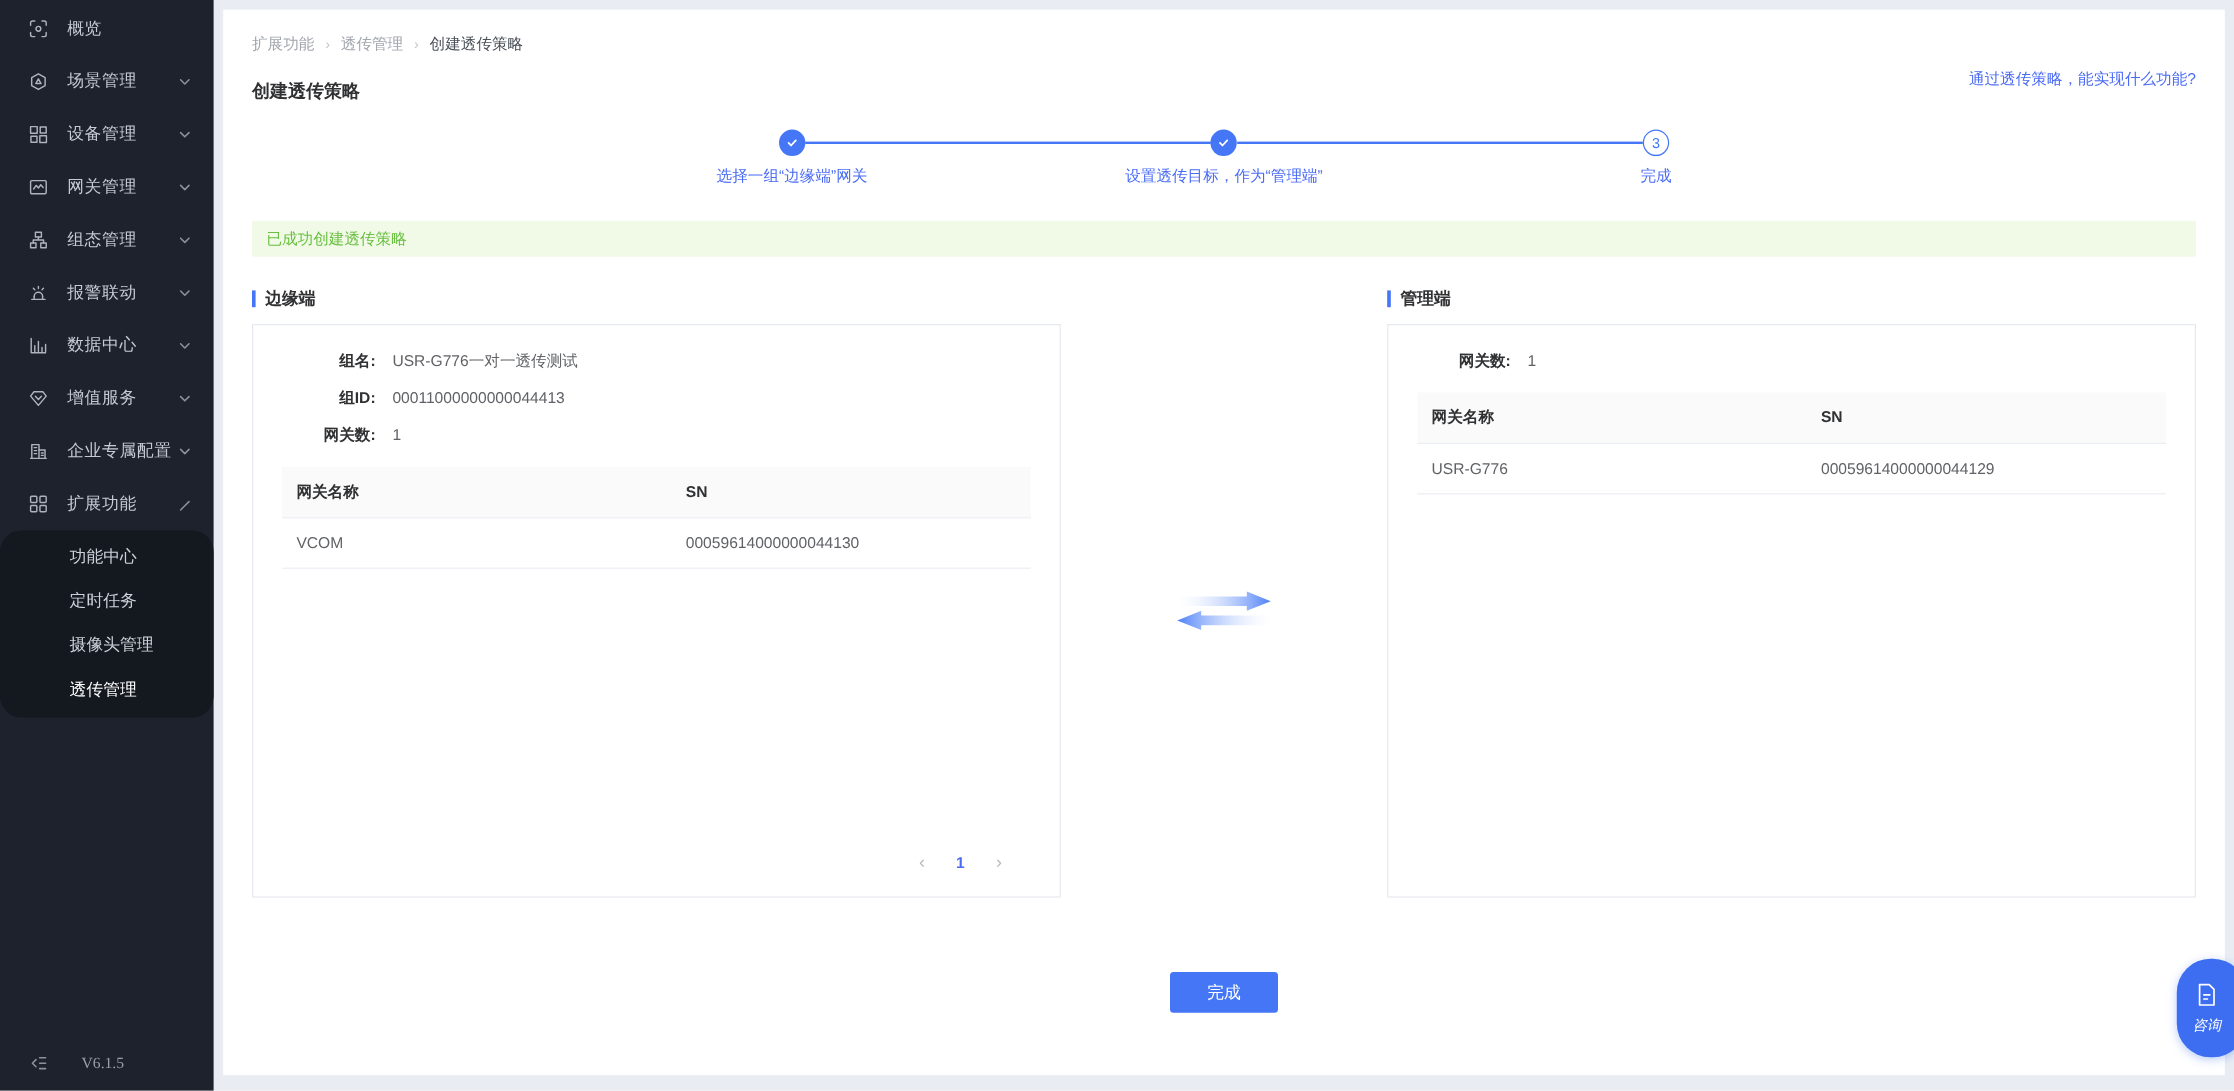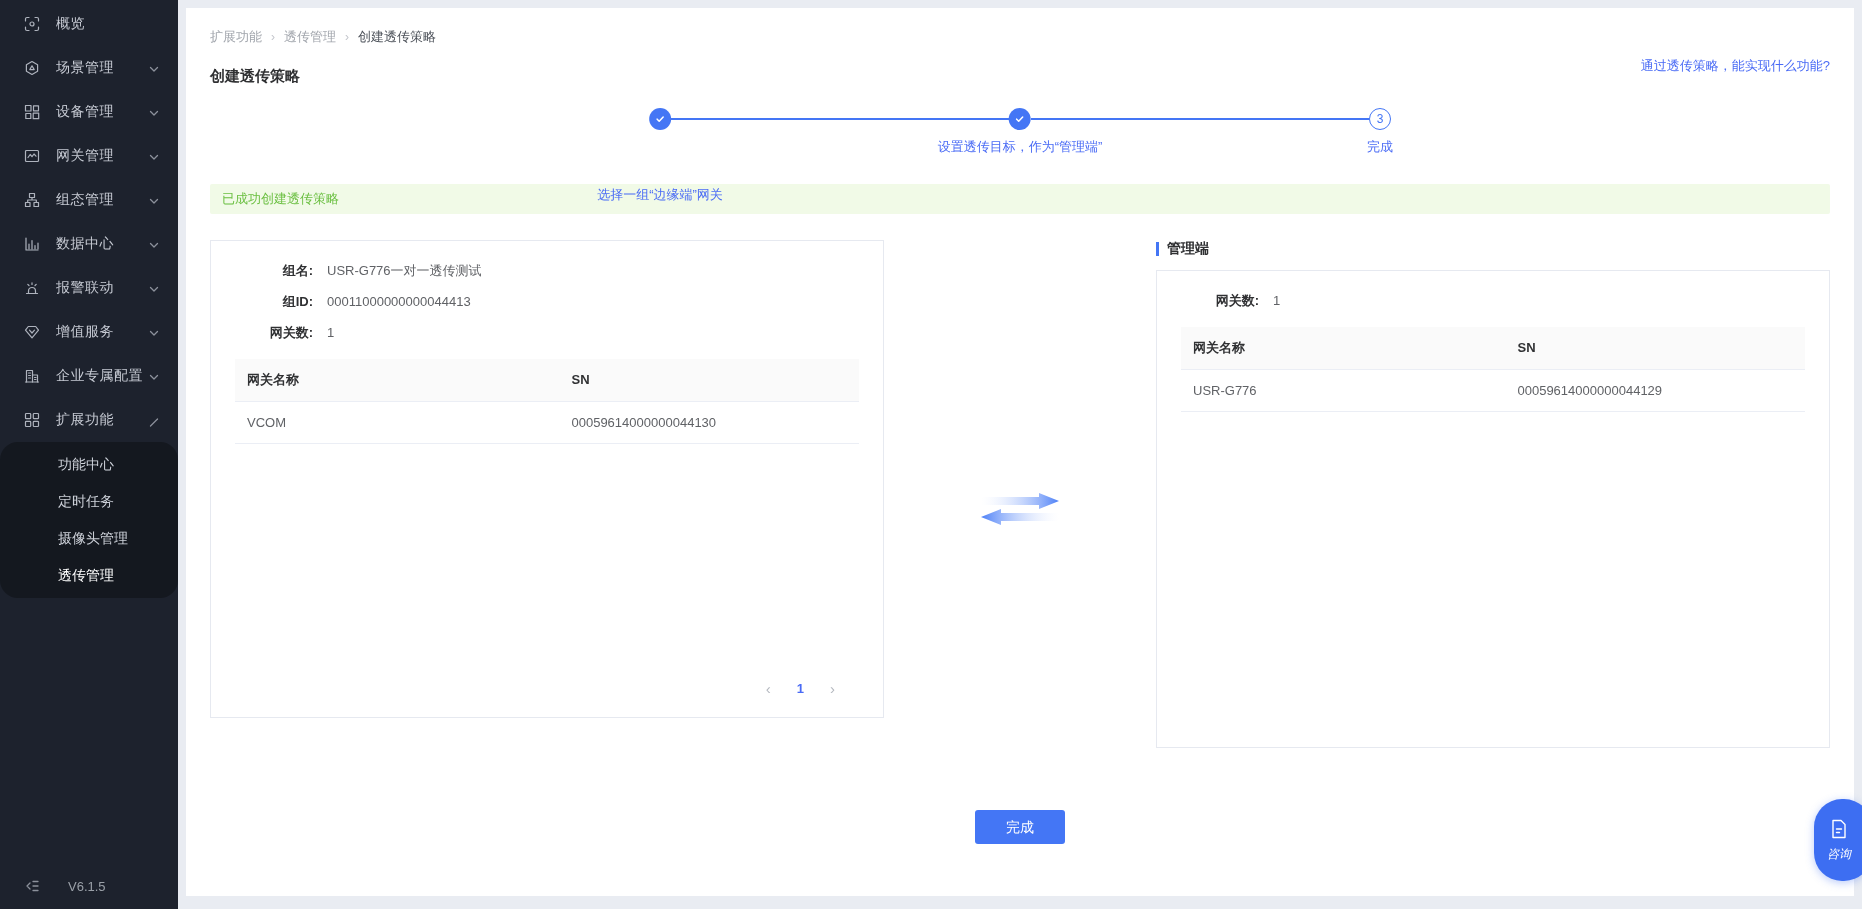--- a/index.html
+++ b/index.html
@@ -2,21 +2,21 @@
 <html style="--accent: #4476f5; --link: #4a6bf5; --success-text: #6abf40; --success-bg: #f1fae7; --sidebar-bg: #1d222d; --submenu-bg: #14181f; --page-bg: #e9ecf2;"><head>
 <meta charset="utf-8">
 <style>
   * { margin:0; padding:0; box-sizing:border-box; }
   html,body { width:1862px; height:909px; overflow:hidden; }
   body { font-family:"Liberation Sans","DejaVu Sans",sans-serif; background:var(--page-bg,#e9ecf2); }
 
   .app { position:relative; display:flex; width:1862px; height:909px; }
 
   
-  .sidebar { width:178px; height:100%; background:var(--sidebar-bg,#1d222d); display:flex; flex-direction:column; flex-shrink:0; }
+  .sidebar { width:178px; height:100%; background:var(--sidebar-bg,#1d222d); display:flex; flex-direction:column; flex-shrink:0;font-family:Liberation Serif, serif; }
   .side-menu { padding-top:2px; }
   .side-item { height:44px; display:flex; align-items:center; padding-left:24px; color:#c6cad3; font-size:14px; cursor:pointer; position:relative; }
   .s-icon { width:16px; height:16px; margin-right:16px; display:inline-flex; }
   .s-icon svg { width:16px; height:16px; stroke:#aeb3bd; fill:none; stroke-width:1.2; stroke-linecap:round; stroke-linejoin:round; }
   .s-label { flex:1; letter-spacing:.5px; }
   .s-chev { position:absolute; right:18px; top:50%; margin-top:-6px; width:12px; height:12px; }
   .s-chev svg { width:12px; height:12px; stroke:#8c919b; fill:none; stroke-width:1.3; stroke-linecap:round; stroke-linejoin:round; }
   .submenu { background:var(--submenu-bg,#14181f); padding:4px 0;border-radius:18px; }
   .sub-item { height:37px; line-height:37px; padding-left:58px; color:#cdd1d9; font-size:14px; cursor:pointer; }
   .sub-item:hover, .sub-item.active { color:#ffffff; }
@@ -144,38 +144,38 @@
             </svg>
           </span>
           <span class="s-label">组态管理</span>
           <span class="s-chev"><svg viewBox="0 0 12 12">
               <path d="M2.5 4.5L6 8l3.5-3.5"></path>
             </svg></span>
         </div>
         <div class="side-item">
           <span class="s-icon">
             <svg viewBox="0 0 16 16">
-              <path d="M2 2v12h12"></path>
-              <path d="M5 13V8M8 13V4.5M11 13V9.5M14 13V7"></path>
-            </svg>
-          </span>
-          <span class="s-label">数据中心</span>
-          <span class="s-chev"><svg viewBox="0 0 12 12">
-              <path d="M2.5 4.5L6 8l3.5-3.5"></path>
-            </svg></span>
-        </div>
-        <div class="side-item">
-          <span class="s-icon">
-            <svg viewBox="0 0 16 16">
               <path d="M4.5 11a3.5 3.5 0 0 1 7 0"></path>
               <path d="M2.5 13.5h11M8 2.8v1.7M3.8 4.3L5 5.5M12.2 4.3L11 5.5"></path>
               <path d="M4.5 11v2.5M11.5 11v2.5"></path>
             </svg>
           </span>
           <span class="s-label">报警联动</span>
+          <span class="s-chev"><svg viewBox="0 0 12 12">
+              <path d="M2.5 4.5L6 8l3.5-3.5"></path>
+            </svg></span>
+        </div>
+        <div class="side-item">
+          <span class="s-icon">
+            <svg viewBox="0 0 16 16">
+              <path d="M2 2v12h12"></path>
+              <path d="M5 13V8M8 13V4.5M11 13V9.5M14 13V7"></path>
+            </svg>
+          </span>
+          <span class="s-label">数据中心</span>
           <span class="s-chev"><svg viewBox="0 0 12 12">
               <path d="M2.5 4.5L6 8l3.5-3.5"></path>
             </svg></span>
         </div>
         <div class="side-item">
           <span class="s-icon">
             <svg viewBox="0 0 16 16">
               <path d="M4.3 2.5h7.4l2.8 3.6L8 13.8 1.5 6.1z"></path>
               <path d="M5.5 6.2L8 9l2.5-2.8"></path>
             </svg>
@@ -242,21 +242,21 @@
       </div>
 
     <div class="title-row">
       <span class="page-title">创建透传策略</span>
       <span class="help-link">通过透传策略，能实现什么功能?</span>
     </div>
 
     <div class="stepper">
       <div class="step-line line1"></div>
       <div class="step-line line2"></div>
-    <div class="step done" style="left: calc(50% - 360px); gap: 48px;">
+    <div class="step done" style="left: calc(50% - 360px);">
           <span class="step-circle">
             <svg viewBox="0 0 16 16">
               <path d="M4 8.2l2.7 2.8L12 5.3"></path>
             </svg>
           </span>
           <span class="step-label">选择一组“边缘端”网关</span>
         </div>
         <div class="step done" style="left: calc(50% + 0px);">
           <span class="step-circle">
             <svg viewBox="0 0 16 16">
@@ -269,20 +269,24 @@
           <span class="step-circle">3</span>
           <span class="step-label">完成</span>
         </div>
       </div>
 
     <div class="alert">已成功创建透传策略</div>
 
     <div class="panels">
 
       <div class="panel">
+        <div class="sec-head">
+          <span class="sec-bar"></span>
+          <span class="sec-title">边缘端</span>
+        </div>
         <div class="panel-card">
           <div>
               <div class="field">
                 <span class="f-label">组名:</span>
                 <span class="f-value">USR-G776一对一透传测试</span>
               </div>
               <div class="field">
                 <span class="f-label">组ID:</span>
                 <span class="f-value">00011000000000044413</span>
               </div>

